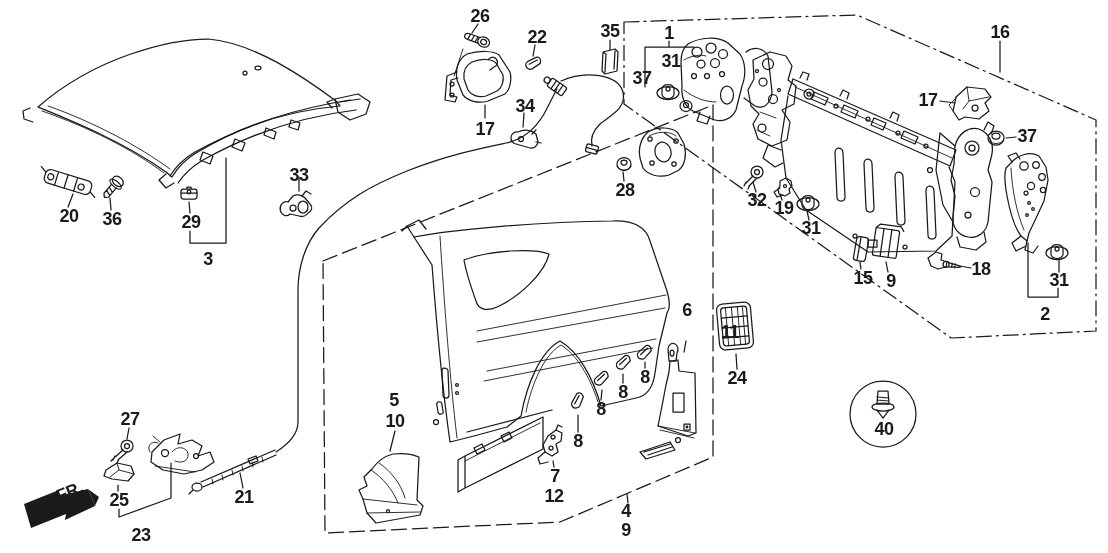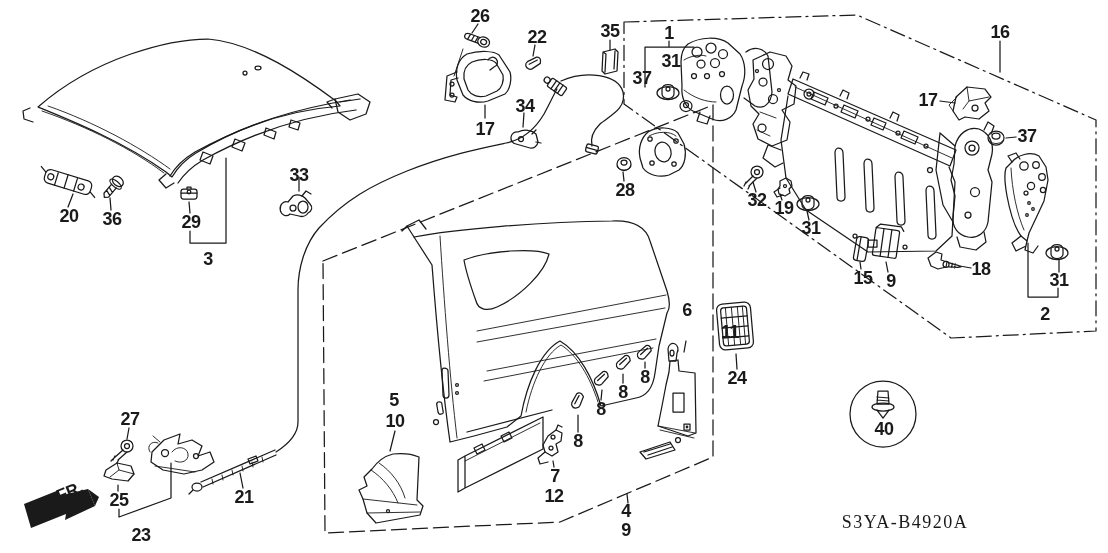--- a/index.html
+++ b/index.html
@@ -441,15 +441,14 @@
       <span class="callout" style="left: 626px; top: 530px;">9</span>
       <span class="callout" style="left: 130px; top: 419px;">27</span>
       <span class="callout" style="left: 119px; top: 500px;">25</span>
       <span class="callout" style="left: 141px; top: 535px;">23</span>
       <span class="callout" style="left: 244px; top: 497px;">21</span>
       <span class="callout" style="left: 737px; top: 378px;">24</span>
       <span class="callout" style="left: 884px; top: 429px;">40</span>
     </div>
 
 <span class="fr-label">FR.</span>
-<span class="diagram-code">S3YA-B4920A</span>
 
 </div>
 
 </body></html>

